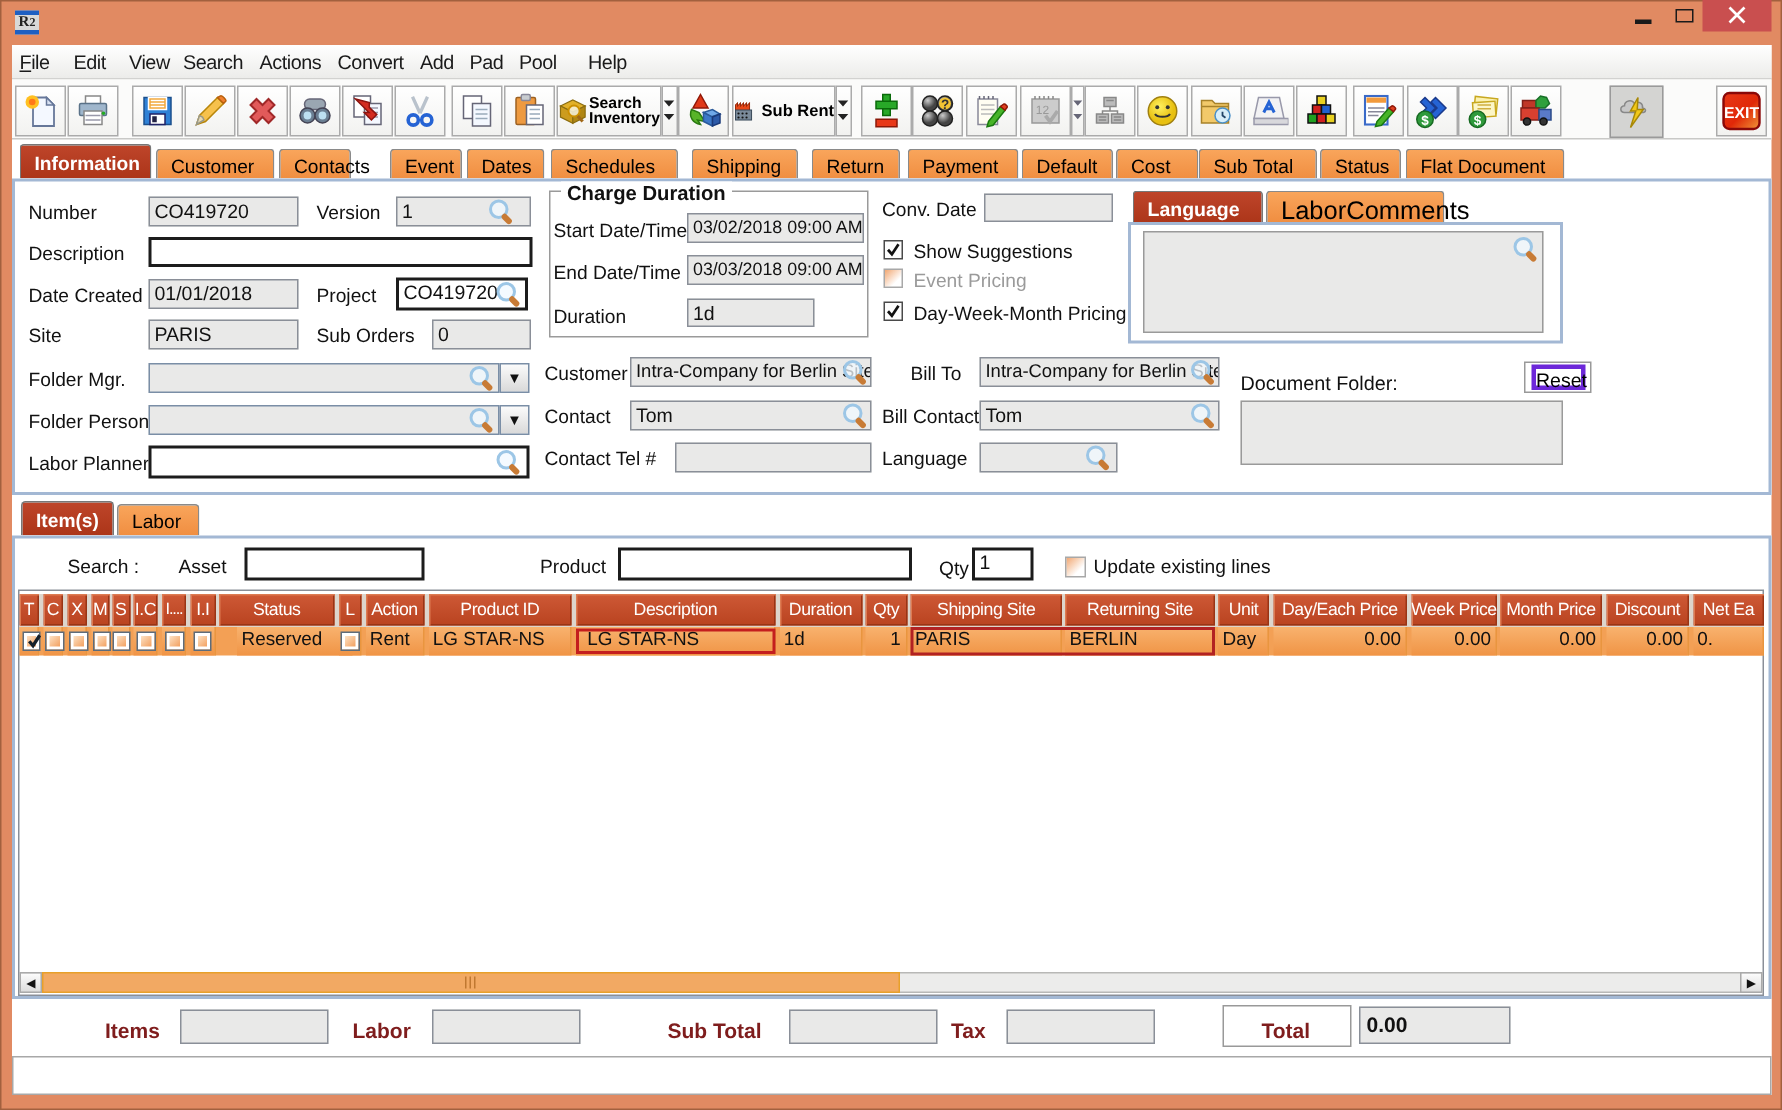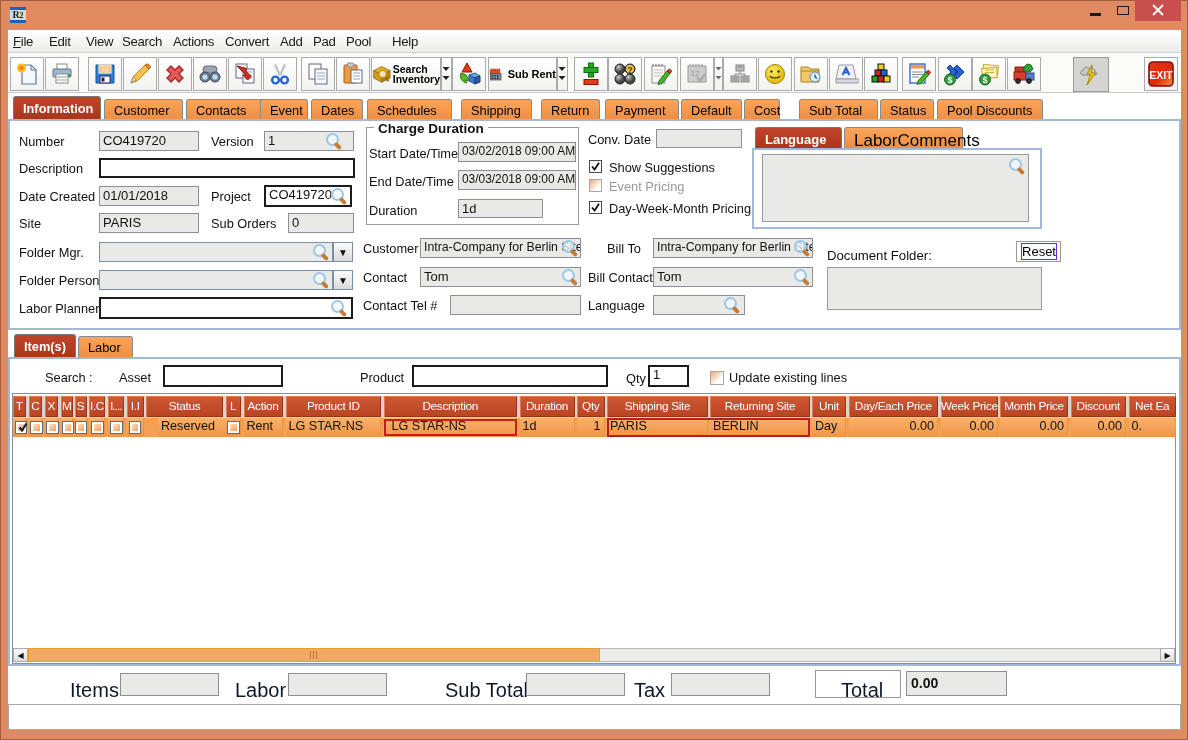--- a/index.html
+++ b/index.html
@@ -15,21 +15,21 @@
 .tabA{position:absolute;background:linear-gradient(#BE452A,#AC3519);border:1px solid #777;border-bottom:none;border-radius:3px 3px 0 0;font-size:12.8px;font-weight:bold;color:#fff;padding:4px 0 0 9px;white-space:nowrap}
 .pan{position:absolute;background:#fff;border:2px solid #A3B8D4}
 .hc{position:absolute;top:396px;height:21px;background:linear-gradient(#CE5936,#B94320);color:#FFF;font-size:11.8px;letter-spacing:-0.3px;line-height:20px;text-align:center;box-shadow:inset 1px 1px 0 #DD7B52,inset -1px -1px 0 #993415;overflow:hidden}
 .rc{position:absolute;top:418px;height:18.5px;background:linear-gradient(#F8B26E,#F09445);font-size:12.6px;line-height:17px;color:#111;border-right:1.5px solid #E9953F;padding:0 3px;overflow:hidden;white-space:nowrap}
 .tbtn{position:absolute;top:57px;width:34px;height:34px;background:linear-gradient(#fff,#F2F2F0);border:1px solid #ABABAB;display:flex;align-items:center;justify-content:center}
 .dd{position:absolute;background:linear-gradient(#FBFBFB,#D9D9D9);border:1px solid #7A8EA6;text-align:center;color:#111}
 .cb{position:absolute;width:13px;height:13px;background:#FDFDFD;border:1.5px solid #4a4a4a}
 .cb svg{position:absolute;left:0;top:0}
 .cbd{position:absolute;width:13px;height:13px;background:linear-gradient(135deg,#F2A873,#fff 70%);border:1px solid #A8A8A8}
 .sq{position:absolute;top:421px;width:12.5px;height:12.5px;border:1px solid #5E6C7A;box-shadow:inset 0 0 0 2px #FFF;background:linear-gradient(135deg,#FFEBD2 10%,#F0924A 95%)}
-.bfl{position:absolute;font-size:20px;font-weight:normal;color:#0f172a;white-space:nowrap}
+.bfl{position:absolute;font-size:14px;font-weight:bold;color:#7f1d1d;white-space:nowrap}
 .fbx{position:absolute;top:673px;width:99px;height:23px;background:#E9E9E8;border:1px solid #8A8F98}
 </style></head>
 <body>
 <div id="win">
 
   <div class="ab" style="left:10px;top:7px;width:16px;height:16px;background:#D8D8D8;border-top:3px solid #1E5FC2;border-bottom:3px solid #1E5FC2;font-size:10px;font-weight:bold;color:#222;text-align:center;line-height:10px;font-family:'Liberation Serif',serif">R<span style="font-size:8px">2</span></div>
   <div class="ab" style="left:1090px;top:13px;width:11px;height:2.5px;background:#1a1a1a"></div>
   <div class="ab" style="left:1117px;top:6px;width:12px;height:9px;border:1.8px solid #1a1a1a"></div>
   <div class="ab" style="left:1135px;top:0;width:46px;height:21px;background:#C94F4F">
     <svg width="46" height="21">
@@ -315,32 +315,32 @@
             <stop offset="1" stop-color="#F09838"></stop>
           </linearGradient>
         </defs>
         <rect x="2" y="2" width="24" height="24" rx="4" fill="url(#ex)" stroke="#8A0808" stroke-width="1.6"></rect>
         <text x="14" y="18.5" font-size="10.5" font-weight="bold" text-anchor="middle" fill="#fff">EXIT</text>
       </svg>
     </div>
 
   <div class="tabA" style="left:13px;top:96px;width:88px;height:23px">Information</div>
   <div class="tab" style="left:104px;width:79px">Customer</div>
-  <div class="tab" style="left:186px;width:85px">Contacts</div>
+  <div class="tab" style="left:186px;width:48px">Contacts</div>
   <div class="tab" style="left:260px;width:48px">Event</div>
   <div class="tab" style="left:311px;width:52px">Dates</div>
   <div class="tab" style="left:367px;width:85px">Schedules</div>
   <div class="tab" style="left:461px;width:71px">Shipping</div>
   <div class="tab" style="left:541px;width:59px">Return</div>
   <div class="tab" style="left:605px;width:74px">Payment</div>
   <div class="tab" style="left:681px;width:61px">Default</div>
-  <div class="tab" style="left:744px;width:36px">Cost</div>
+  <div class="tab" style="left:744px;width:55px">Cost</div>
   <div class="tab" style="left:799px;width:79px">Sub Total</div>
   <div class="tab" style="left:880px;width:54px">Status</div>
-  <div class="tab" style="left:937px;width:106px">Pool Discounts</div>
+  <div class="tab" style="left:937px;width:106px">Flat Document</div>
 
   <div class="pan" style="left:8px;top:119px;width:1173px;height:211px" id="infopanel"></div>
 
   <span class="lb" style="left:19px;top:134px">Number</span>
   <div class="gf" style="left:99px;top:131px;width:100px;height:20px">CO419720</div>
   <span class="lb" style="left:211px;top:134px">Version</span>
   <div class="gf" style="left:264px;top:131px;width:90px;height:20px">1</div>
   <span class="mag" style="left:325px;top:132px"></span>
   <span class="lb" style="left:19px;top:161px">Description</span>
   <div class="wf" style="left:99px;top:158px;width:256px;height:20px"></div>
@@ -410,21 +410,21 @@
   <div class="gf" style="left:653px;top:267px;width:160px;height:20px">Tom</div>
   <span class="mag" style="left:793px;top:268px"></span>
   <span class="lb" style="left:363px;top:298px">Contact Tel #</span>
   <div class="gf" style="left:450px;top:295px;width:131px;height:20px"></div>
   <span class="lb" style="left:588px;top:298px">Language</span>
   <div class="gf" style="left:653px;top:295px;width:92px;height:20px"></div>
   <span class="mag" style="left:723px;top:296px"></span>
 
   <span class="lb" style="left:827px;top:248px;font-size:13.2px">Document Folder:</span>
   <div class="ab" style="left:1016px;top:241px;width:45px;height:21px;background:#fff;border:1px solid #999"></div>
-  <div class="ab" style="left:1021px;top:243px;width:36px;height:17px;border:1px solid #6d28d9;font-size:13px;text-align:center;line-height:15px">Reset</div>
+  <div class="ab" style="left:1021px;top:243px;width:36px;height:17px;border:3px solid #6d28d9;font-size:13px;text-align:center;line-height:15px">Reset</div>
   <div class="gf" style="left:827px;top:267px;width:215px;height:43px;border-color:#9a9a9a"></div>
 
   <div class="tabA" style="left:14px;top:334px;width:62px;height:23px">Item(s)</div>
   <div class="tab" style="left:78px;top:336px;width:55px;height:21px">Labor</div>
 
   <div class="pan" style="left:8px;top:357px;width:1173px;height:309px" id="itemspanel"></div>
 
   <span class="lb" style="left:45px;top:370px">Search :</span>
   <span class="lb" style="left:119px;top:370px">Asset</span>
   <div class="wf" style="left:163px;top:365px;width:120px;height:22px"></div>

